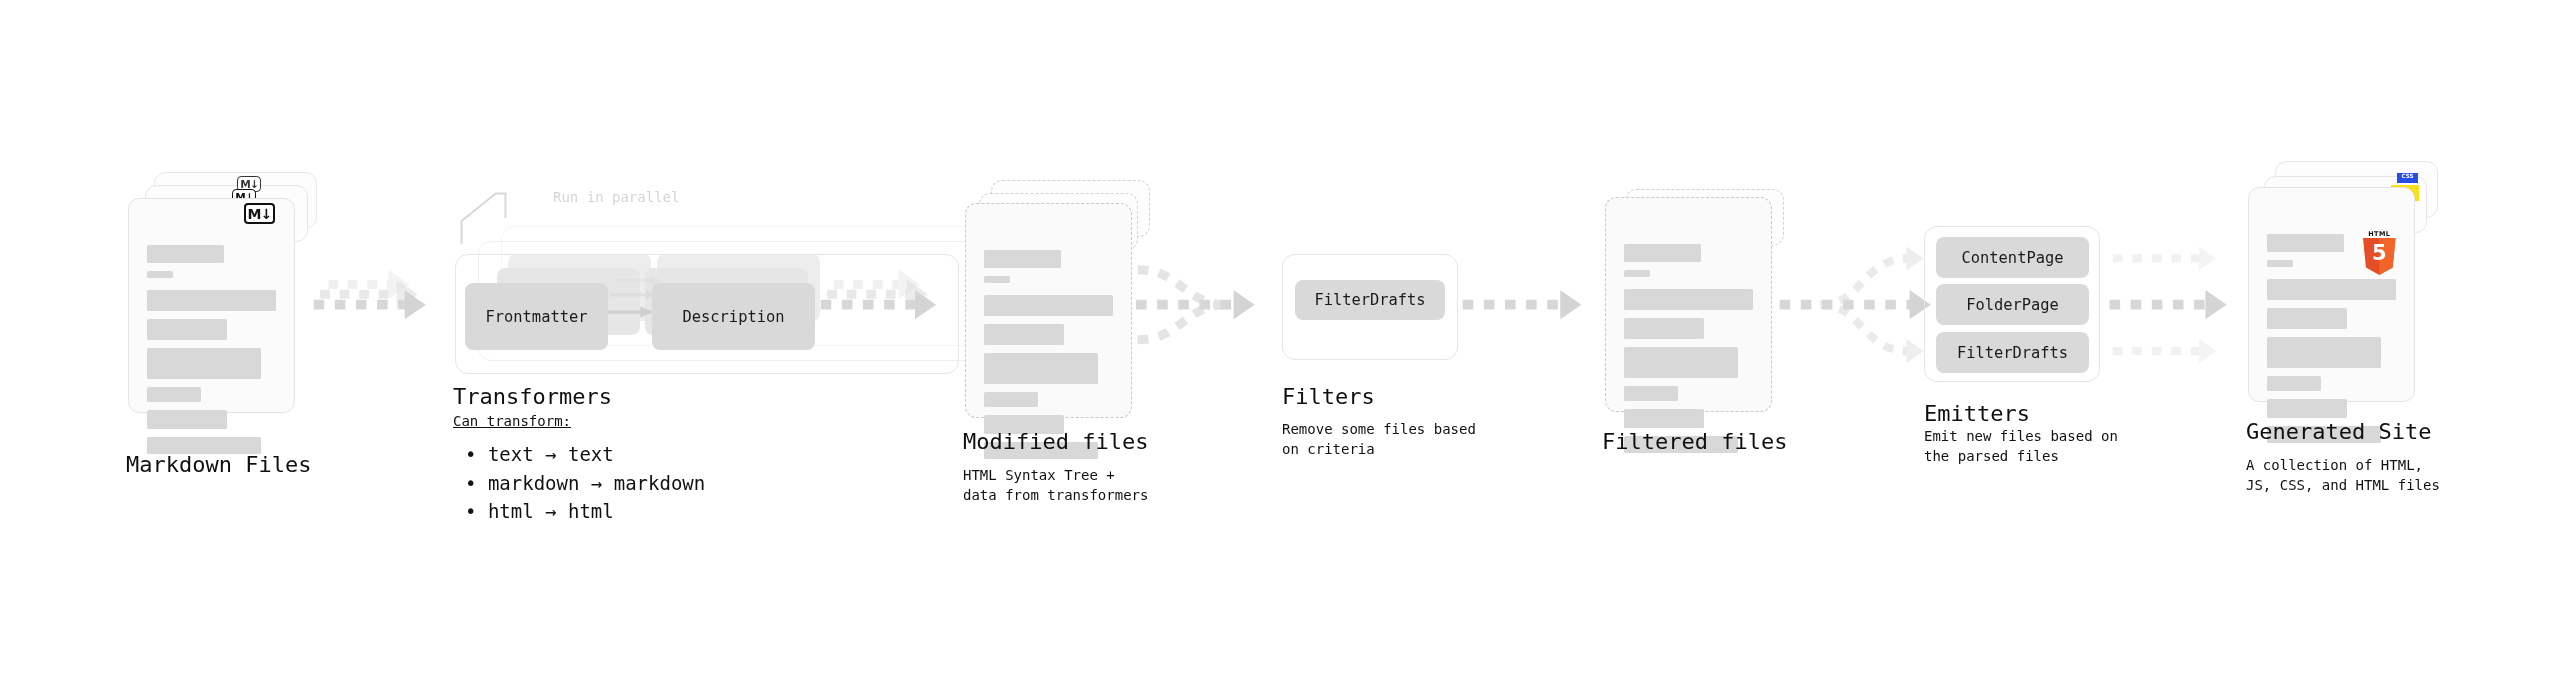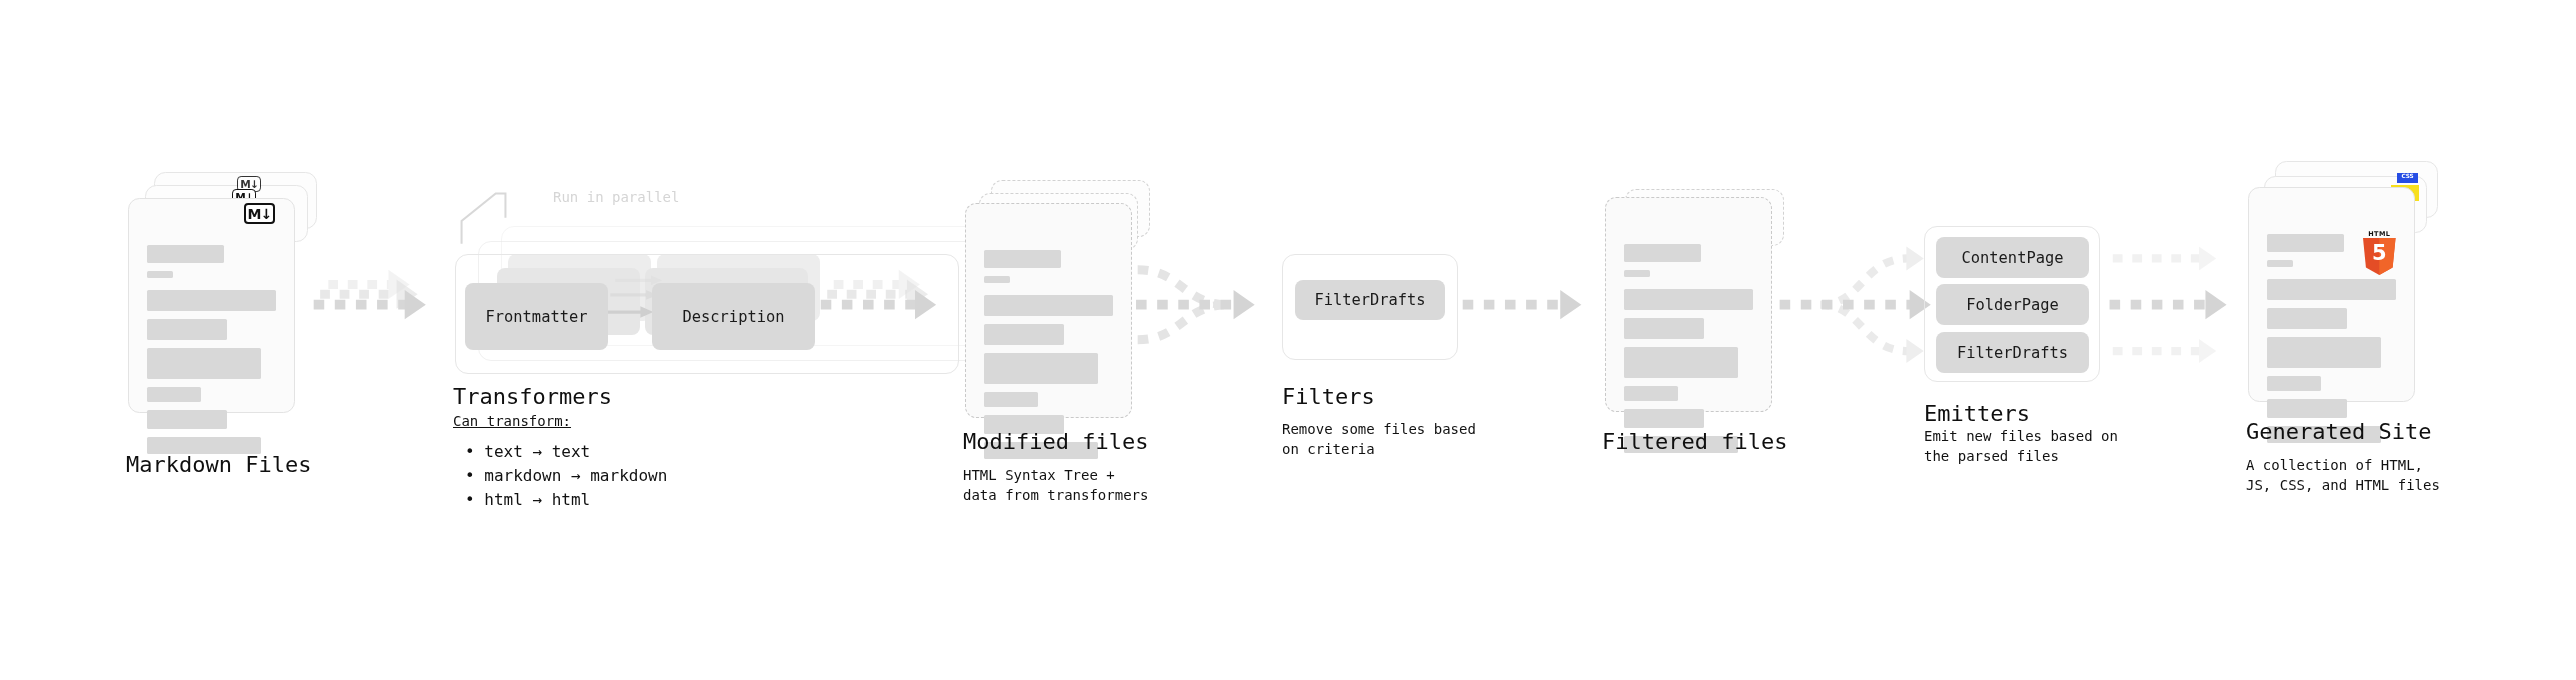--- a/index.html
+++ b/index.html
@@ -92,21 +92,21 @@
     border-radius: 8.1px;
     display: flex; align-items: center; justify-content: center;
     font-size: 15.4px; color: #1a1a1a; white-space: nowrap;
   }
 
   
   .title { position: absolute; font-size: 22px; color: #0f0f0f; white-space: nowrap; }
   .subtitle { position: absolute; font-size: 14px; color: #111; line-height: 1.45; white-space: pre; }
   .note { position: absolute; font-size: 14px; color: #d5d5d5; white-space: nowrap; }
 
-  .bullets { position: absolute; font-size: 16px; color: #111; line-height: 1.5; }
+  .bullets { position: absolute; font-size: 19px; color: #111; line-height: 1.5; }
   .bullets div { white-space: pre; }
 
   svg.lay { position: absolute; left: 0; top: 0; overflow: visible; pointer-events: none; }
 </style>
 </head>
 <body>
 
 <div id="stage">
 
   <svg class="lay" width="2576" height="681" viewBox="0 0 3170 838">

